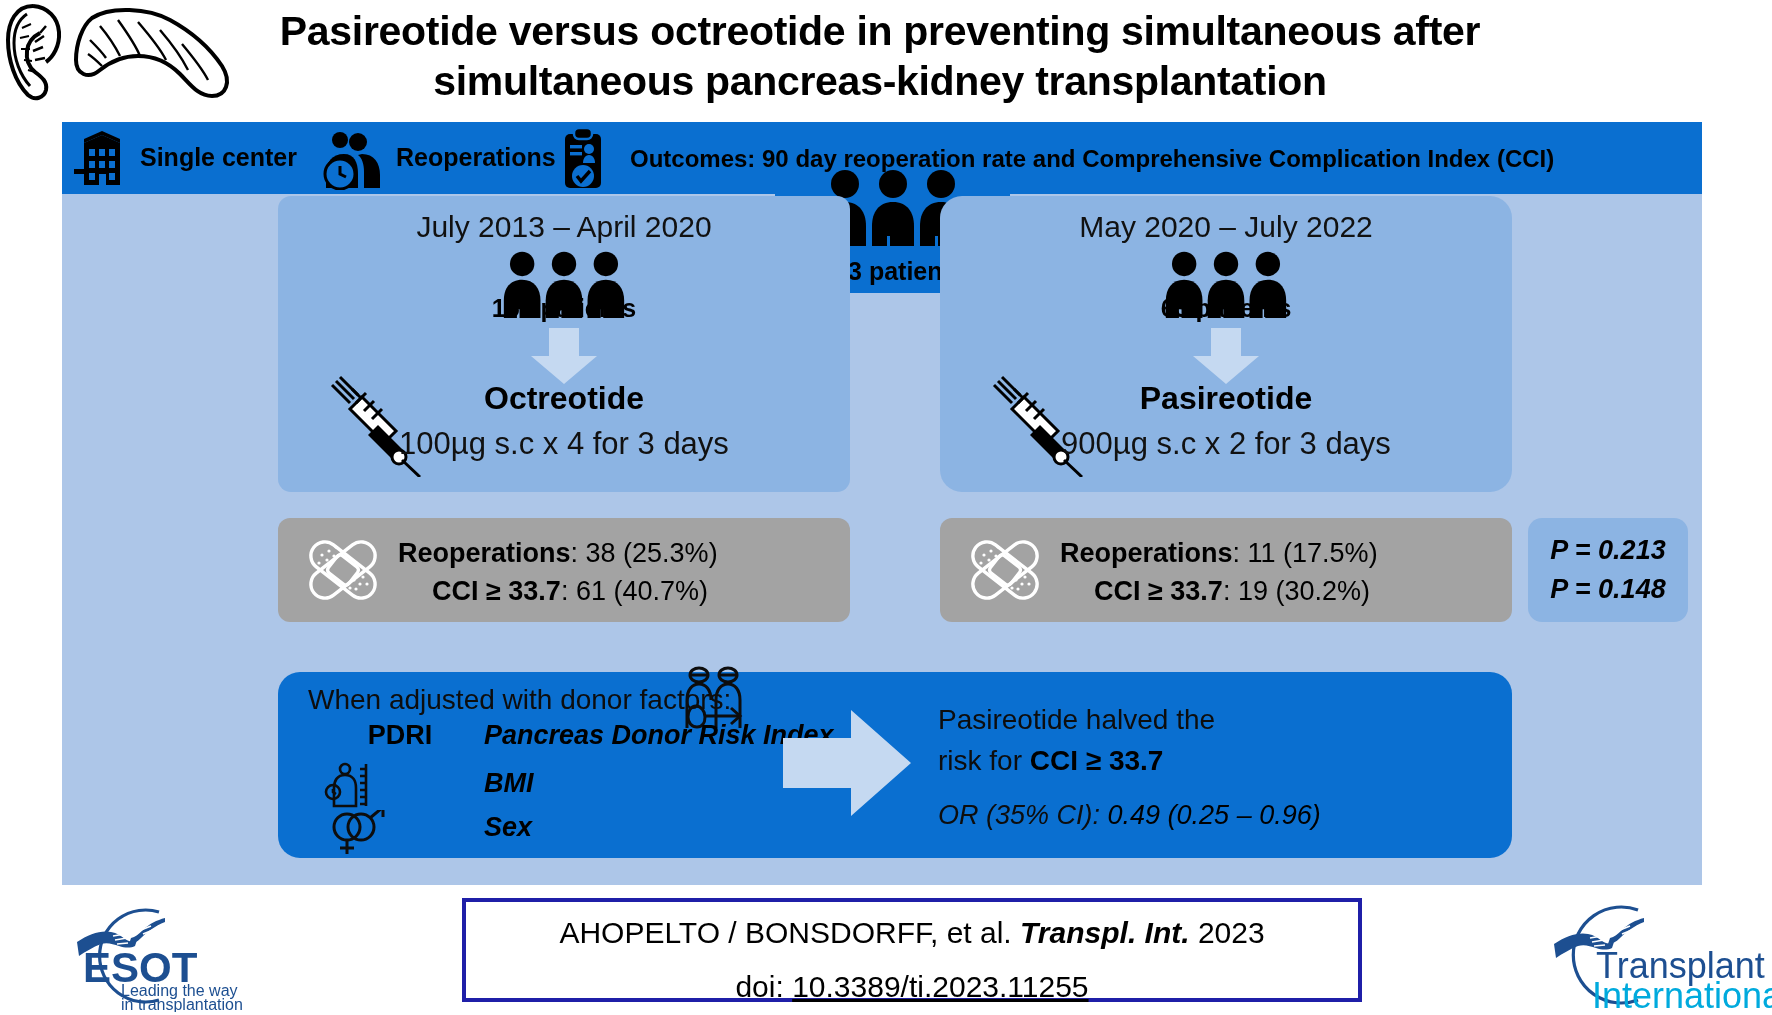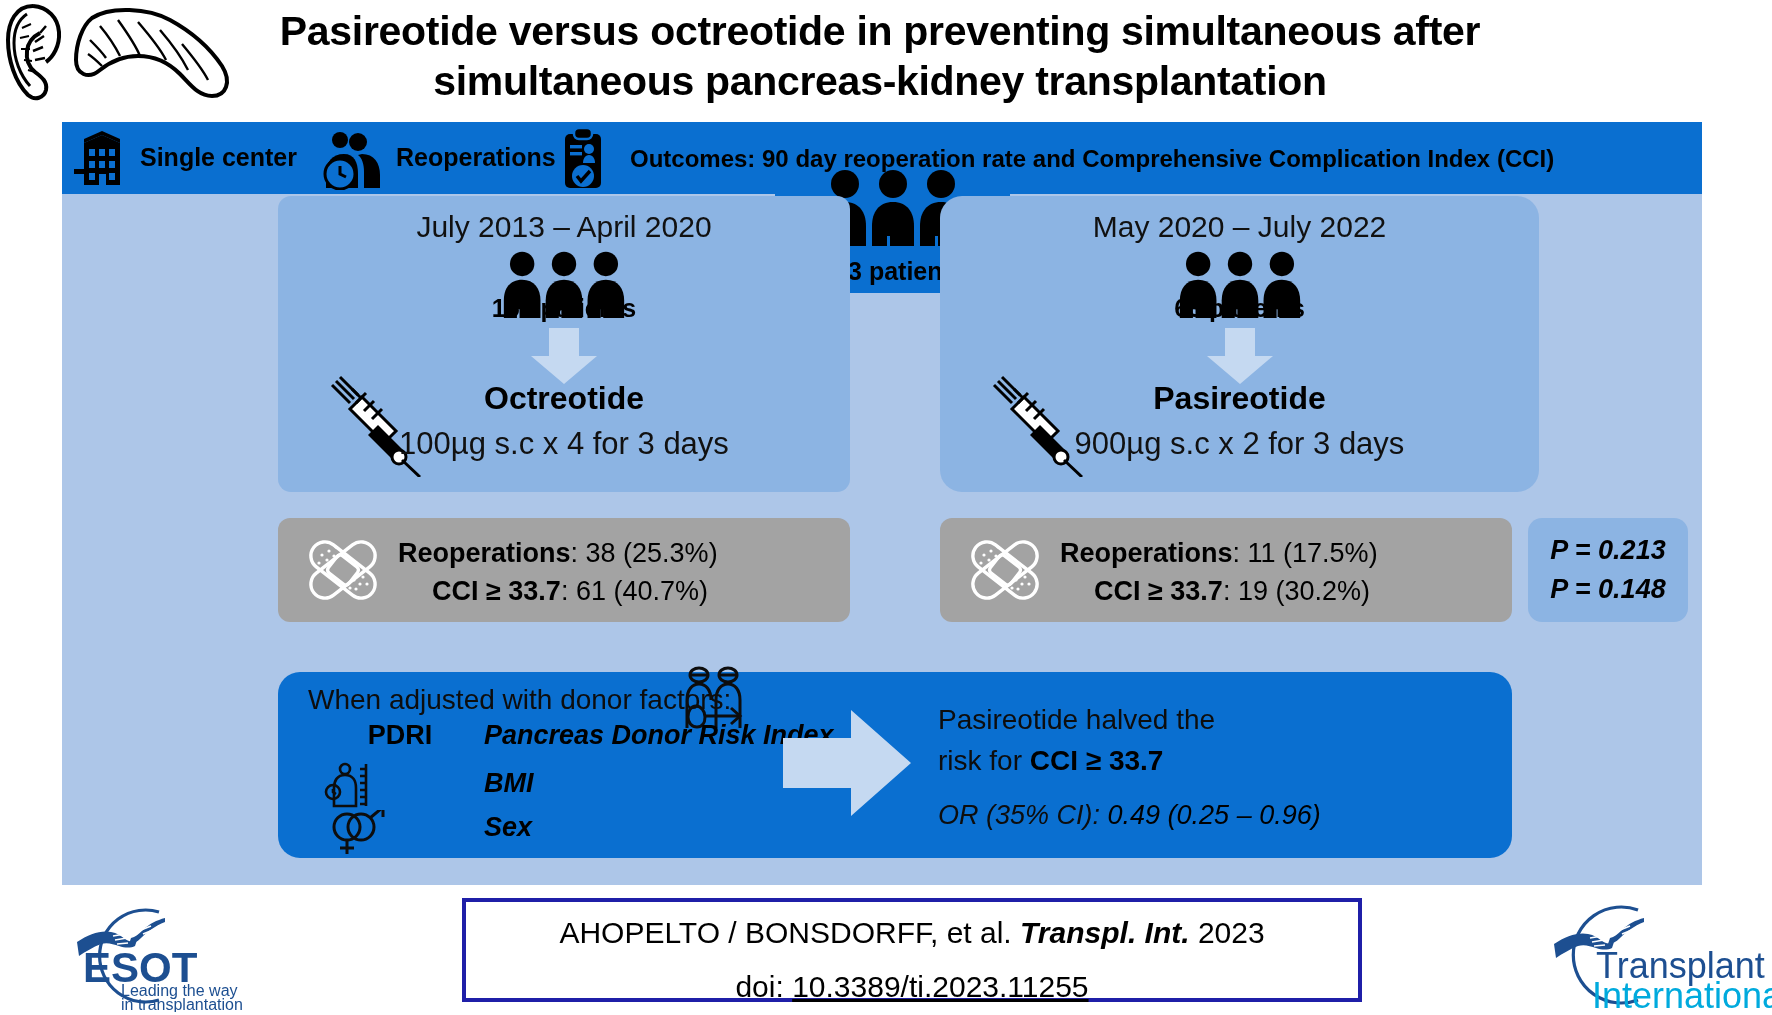--- a/index.html
+++ b/index.html
@@ -32,21 +32,21 @@
   }
   #central-box .cnt-label{
     position:absolute;left:0;right:0;bottom:7px;text-align:center;
     font-size:25px;font-weight:bold;color:#000;
   }
   #central-people{position:absolute;left:50%;transform:translateX(-50%);top:-22px;}
 
   
   .arm-card{background:#8cb4e3;border-radius:22px;}
   #arm-left{left:278px;top:196px;width:572px;height:296px;border-radius:13px;}
-  #arm-right{left:940px;top:196px;width:572px;height:296px;padding-left:27px;}
+  #arm-right{left:940px;top:196px;width:572px;height:296px;}
   .arm-period{position:absolute;left:0;right:0;top:14px;text-align:center;font-size:30px;color:#111;}
   .arm-people{position:absolute;left:50%;transform:translateX(-50%);top:54px;}
   .arm-count{position:absolute;left:0;right:0;top:98px;text-align:center;font-size:25px;font-weight:bold;color:#000;}
   .arm-arrow{position:absolute;left:50%;transform:translateX(-50%);top:132px;}
   .arm-drug{position:absolute;left:0;right:0;top:184px;text-align:center;font-size:32px;font-weight:bold;color:#000;}
   .arm-dose{position:absolute;left:0;right:0;top:230px;text-align:center;font-size:31px;color:#111;}
   .syringe{position:absolute;left:48px;top:175px;}
 
   
   .res-card{background:#a3a3a3;border-radius:12px;}

